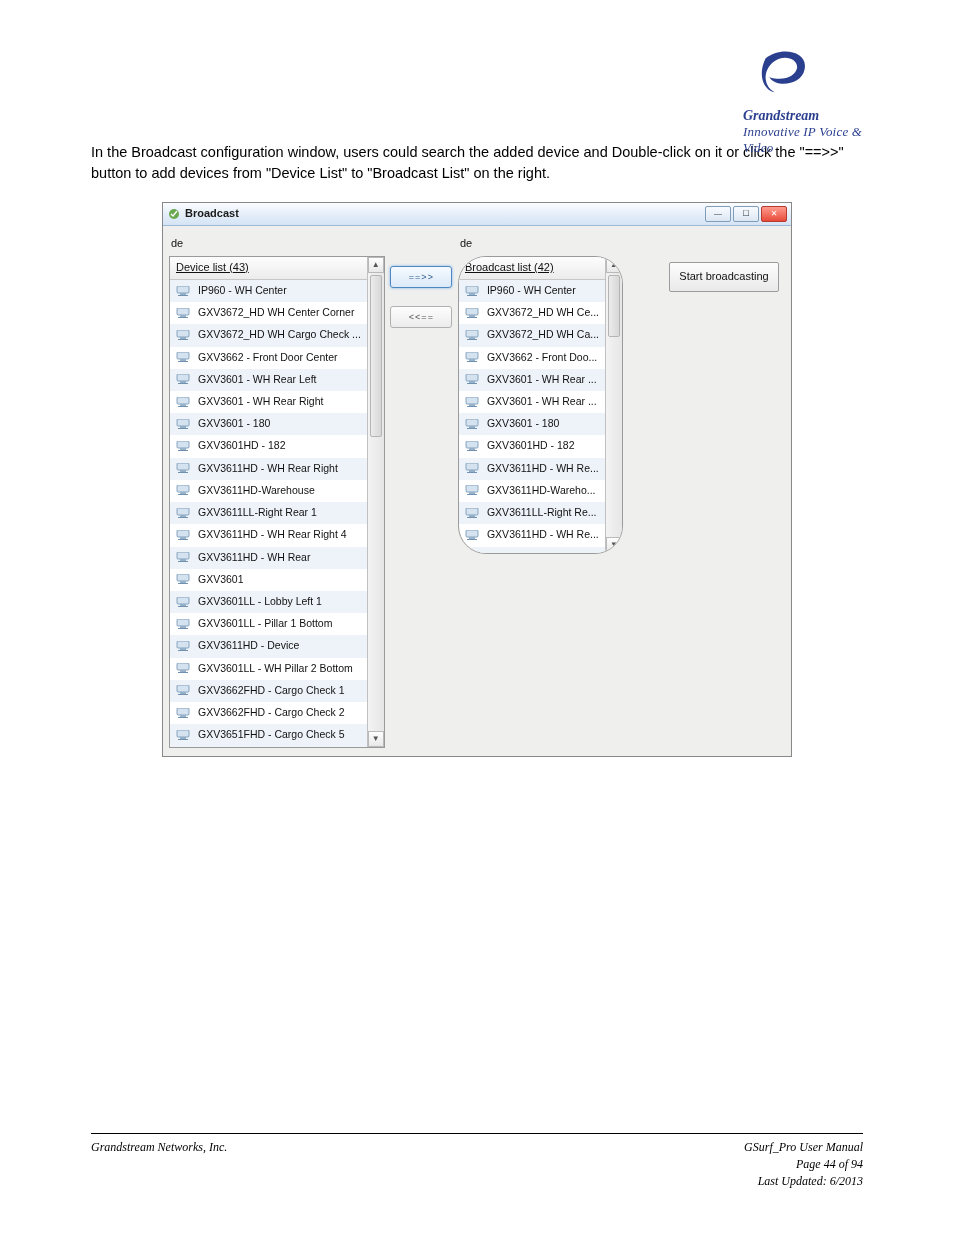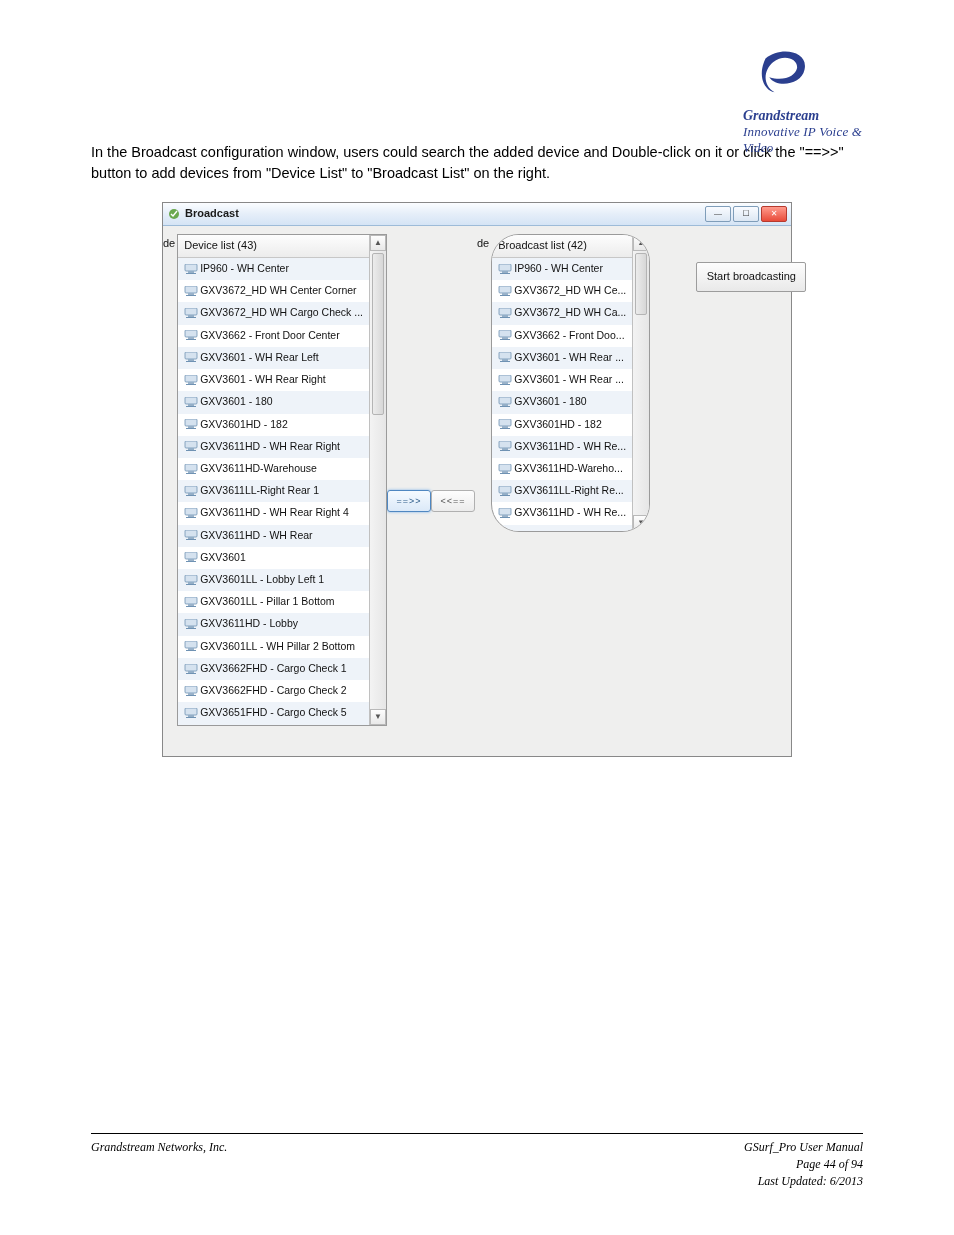--- a/index.html
+++ b/index.html
@@ -11,30 +11,30 @@
   .icon-broadcast { display:inline-block; width:36px; height:36px; vertical-align:middle; margin:0 4px; position:relative; background:linear-gradient(#f1edf2,#e6dde9); border:1px solid #c9c1d9; border-radius:4px; }
   .icon-broadcast svg { position:absolute; top:3px; left:3px; }
   .screenshot { margin:18px auto 0 auto; width:628px; border:1px solid #888; background:#000000; font-size:10.5px; color:#111; box-shadow:0 0 0 1px #bbb inset; }
   .titlebar { height:22px; background:linear-gradient(#fbfdff,#e5eef9 50%,#d5e4f5); border-bottom:1px solid #9dbbd8; display:flex; align-items:center; padding:0 4px; }
   .titlebar .ticon { width:14px; height:14px; margin-right:4px; }
   .titlebar .title { font-weight:bold; font-size:11px; color:#1a1a1a; flex:1; }
   .winbtns { display:flex; gap:2px; }
   .winbtn { width:24px; height:14px; background:linear-gradient(#f9fbff,#dce7f3); border:1px solid #7f9db9; border-radius:2px; font-size:8px; display:flex; align-items:center; justify-content:center; color:#333; }
   .winbtn.close { background:linear-gradient(#ff9b8d,#e84b3a); color:#fff; border-color:#b63a2f; }
   .client { display:flex; padding:8px 6px 6px 6px; background:#efefee; height:530px; box-sizing:border-box; }
-  .col { display:flex; flex-direction:row;justify-content:flex-end; }
+  .col { display:flex; flex-direction:column; }
   .col.left { width:218px; }
   .col.mid { width:88px; align-items:center; padding-top:28px; }
   .col.right { width:182px; }
   .col.actions { flex:1; padding:28px 6px 0 10px; }
   .colhead { font-size:11px; padding:2px 2px 4px 2px; }
   .listwrap { position:relative; border:1px solid #9a9a9a; background:#fff; flex:1; overflow:hidden; display:flex; }
   .listbox { flex:1; overflow:hidden; }
-  .listheader { background:linear-gradient(#fdfdfd,#ececec); border-bottom:1px solid #c7c7c7; padding:3px 6px; font-size:11px; }
-  .item { display:flex; align-items:center; gap:2px; padding:3px 6px; border-bottom:1px solid transparent; white-space:nowrap; overflow:hidden; text-overflow:ellipsis; }
+  .listheader { background:linear-gradient(#fdfdfd,#ececec); border-bottom:1px solid #c7c7c7; padding:3px 6px; font-size:11px;text-decoration:underline; }
+  .item { display:flex; align-items:center; gap:8px; padding:3px 6px; border-bottom:1px solid transparent; white-space:nowrap; overflow:hidden; text-overflow:ellipsis; }
   .listbox > .item:nth-child(even) { background:#eef3f9; }
   .devicon { width:14px; height:10px; flex-shrink:0; }
   .devicon svg { display:block; }
   .vscroll { width:16px; background:linear-gradient(90deg,#f3f3f3,#e6e6e6); border-left:1px solid #c0c0c0; position:relative; }
   .vscroll .arrow { position:absolute; left:0; right:0; height:16px; background:linear-gradient(#fdfdfd,#e8e8e8); border:1px solid #b9b9b9; box-sizing:border-box; display:flex; align-items:center; justify-content:center; font-size:8px; color:#555; }
   .vscroll .arrow.up { top:0; }
   .vscroll .arrow.down { bottom:0; }
   .vscroll .thumb { position:absolute; left:2px; right:2px; background:linear-gradient(90deg,#ececec,#d7d7d7); border:1px solid #b4b4b4; border-radius:2px; }
   .xferbtn { width:60px; height:20px; margin:4px 0 14px 0; background:linear-gradient(#f5faff,#dbe9f8); border:1px solid #8aa9c9; border-radius:3px; font-size:9px; letter-spacing:1px; color:#2c5b89; display:flex; align-items:center; justify-content:center; cursor:pointer; }
   .xferbtn.primary { box-shadow:0 0 3px #7fb2e8; border-color:#4f87c1; }
@@ -246,21 +246,21 @@
                   <span>GXV3601LL - Pillar 1 Bottom</span>
                 </div>
                 <div class="item">
                   <span class="devicon">
                     <svg width="14" height="10" viewBox="0 0 14 10">
                       <rect x="1" y="0" width="12" height="7" rx="1" fill="#d5e2ef" stroke="#6f92b3" stroke-width="0.8"></rect>
                       <rect x="4" y="7.5" width="6" height="1.2" fill="#6f92b3"></rect>
                       <rect x="2" y="9" width="10" height="1" fill="#6f92b3"></rect>
                     </svg>
                   </span>
-                  <span>GXV3611HD - Lobby</span>
+                  <span>GXV3611HD - Device</span>
                 </div>
                 <div class="item">
                   <span class="devicon">
                     <svg width="14" height="10" viewBox="0 0 14 10">
                       <rect x="1" y="0" width="12" height="7" rx="1" fill="#d5e2ef" stroke="#6f92b3" stroke-width="0.8"></rect>
                       <rect x="4" y="7.5" width="6" height="1.2" fill="#6f92b3"></rect>
                       <rect x="2" y="9" width="10" height="1" fill="#6f92b3"></rect>
                     </svg>
                   </span>
                   <span>GXV3601LL - WH  Pillar 2 Bottom</span>

